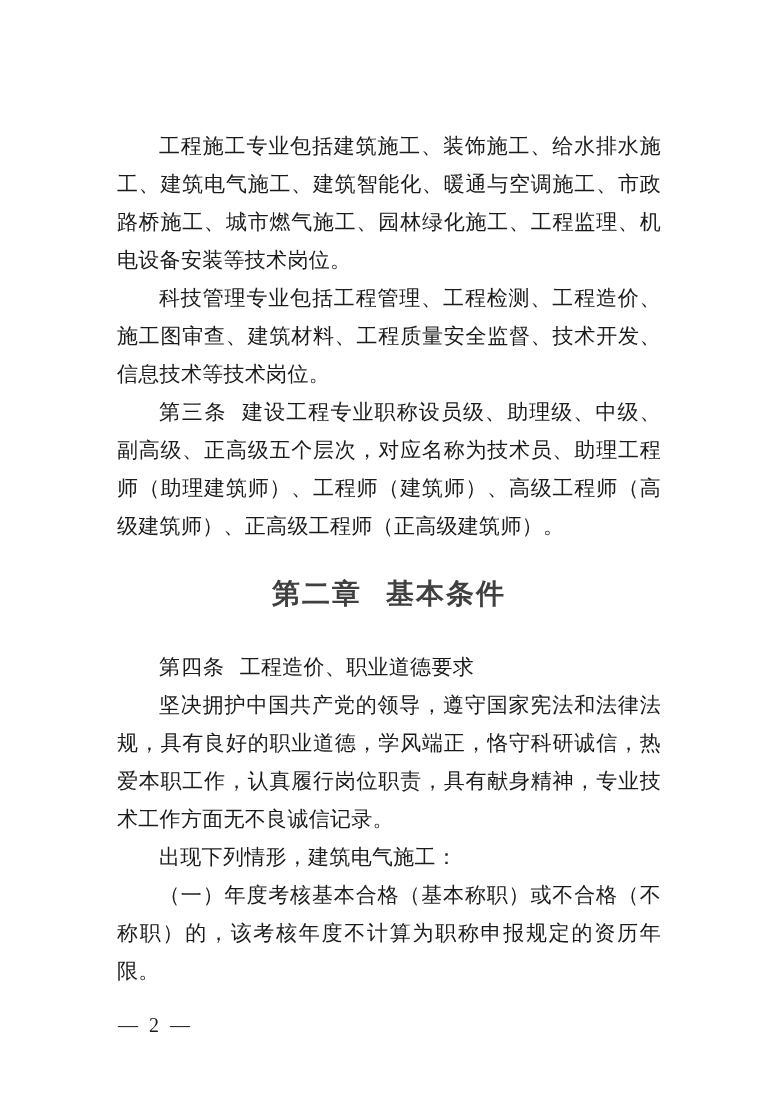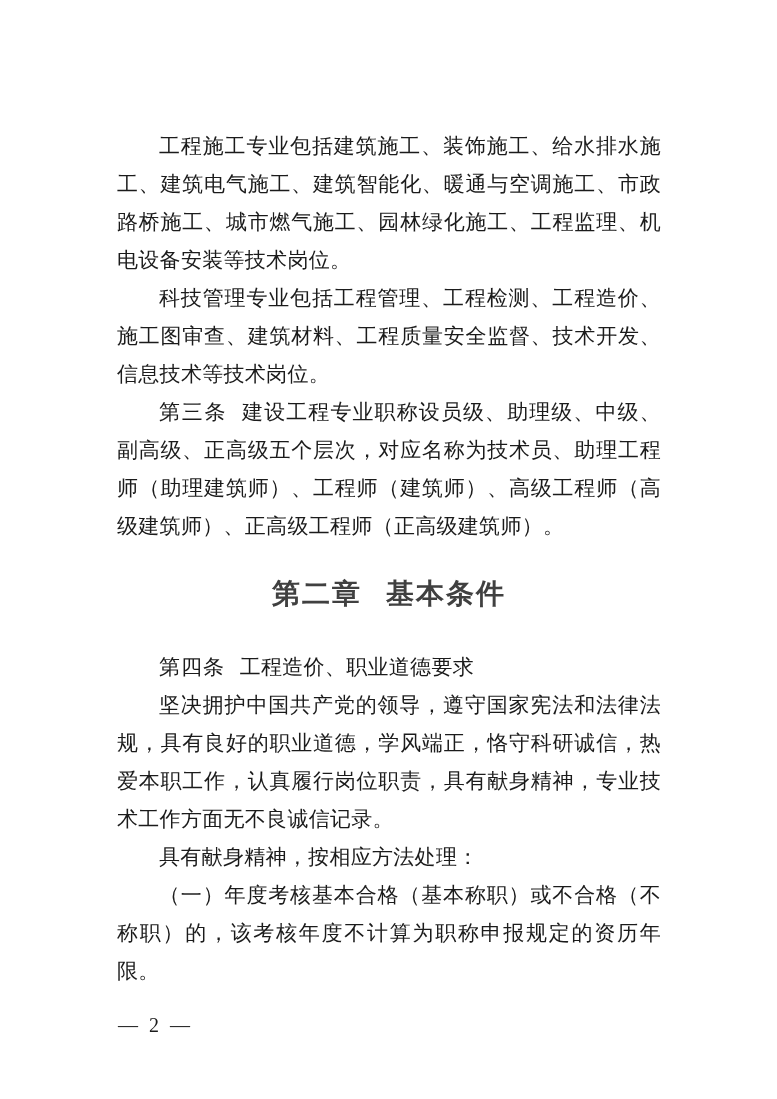--- a/index.html
+++ b/index.html
@@ -73,21 +73,21 @@
     <p class="body">科技管理专业包括工程管理、工程检测、工程造价、施工图审查、建筑材料、工程质量安全监督、技术开发、信息技术等技术岗位。</p>
 
     <p class="body"><span class="article-label">第三条</span><span>建设工程专业职称设员级、助理级、中级、副高级、正高级五个层次，对应名称为技术员、助理工程师（助理建筑师）、工程师（建筑师）、高级工程师（高级建筑师）、正高级工程师（正高级建筑师）。</span></p>
 
     <h2 class="chapter"><span>第二章</span><span class="chapter-gap"></span><span>基本条件</span></h2>
 
     <p class="body"><span class="article-label">第四条</span><span>工程造价、职业道德要求</span></p>
 
     <p class="body">坚决拥护中国共产党的领导，遵守国家宪法和法律法规，具有良好的职业道德，学风端正，恪守科研诚信，热爱本职工作，认真履行岗位职责，具有献身精神，专业技术工作方面无不良诚信记录。</p>
 
-    <p class="body">具有献身精神，按相应方法处理：</p>
+    <p class="body">出现下列情形，建筑电气施工：</p>
 
     <p class="body">（一）年度考核基本合格（基本称职）或不合格（不称职）的，该考核年度不计算为职称申报规定的资历年限。</p>
 
 
   </div>
 
   <div class="page-number">— 2 —</div>
 </div>
 
 </body></html>

